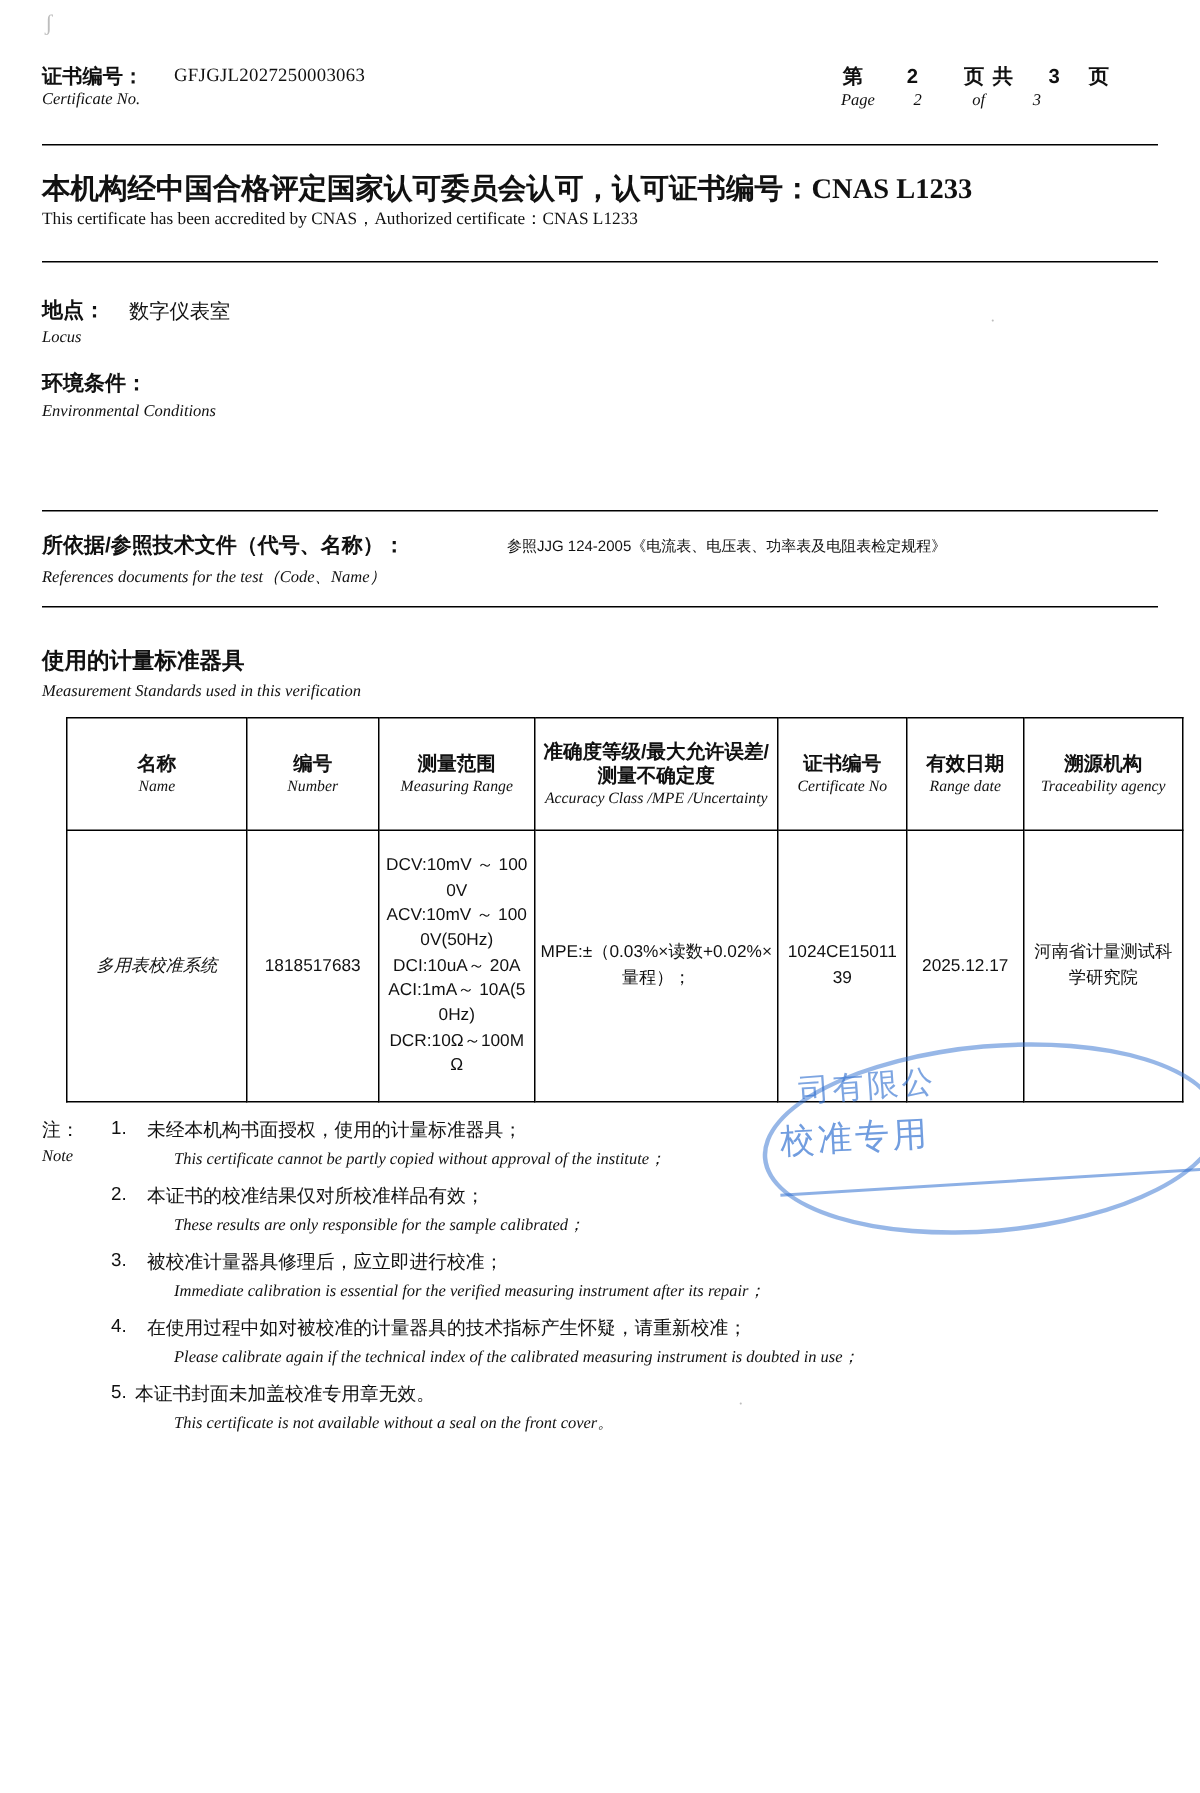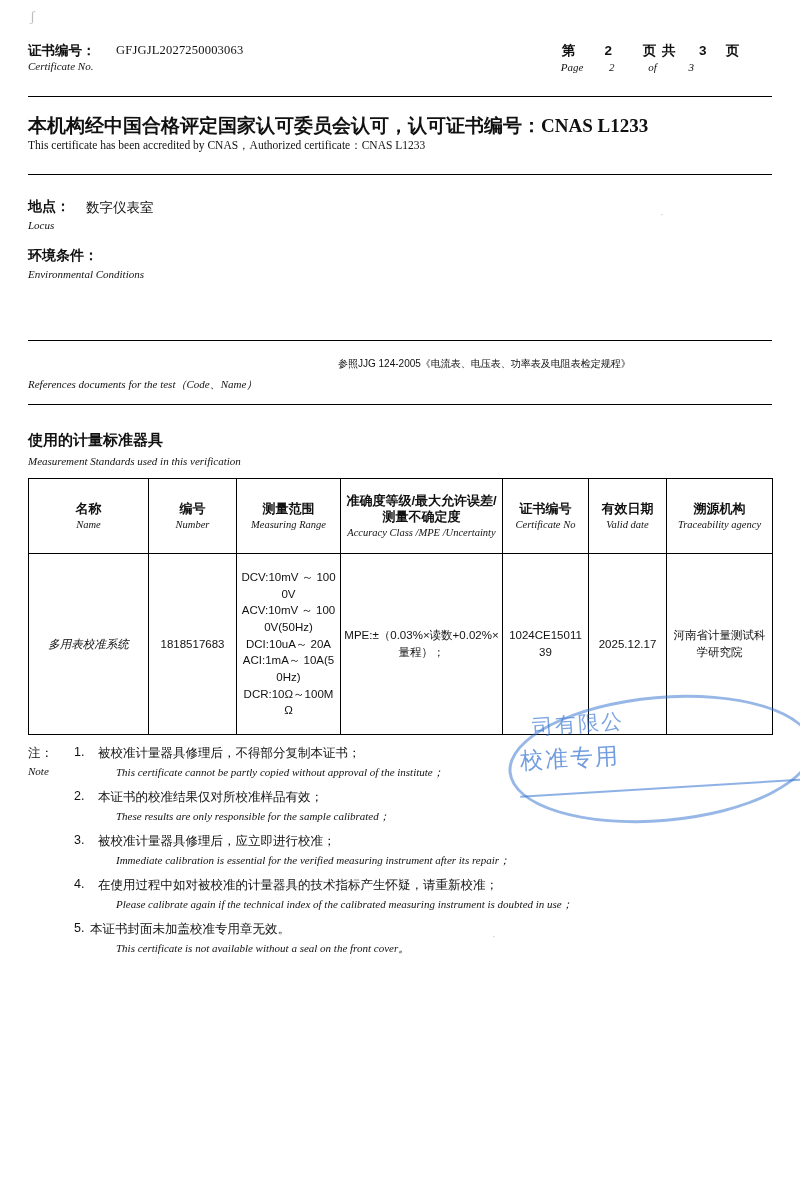--- a/index.html
+++ b/index.html
@@ -155,21 +155,21 @@
     font-size: 15px; font-weight: bold;
     font-family: "Liberation Sans", sans-serif;
   }
   .std-en {
     position: absolute; left: 28px; top: 455px;
     font-size: 11px; font-style: italic;
   }
 
   table.std {
     position: absolute;
-    left: 28px; top: 478px;
+    left: 44px; top: 478px;
     width: 744px;
     border-collapse: collapse;
     table-layout: fixed;
     padding-left: 47px;
   }
   table.std th, table.std td {
     border: 1px solid #000;
     text-align: center;
     vertical-align: middle;
     padding: 4px 3px;
@@ -331,20 +331,21 @@
   <div class="locus-cn">地点：</div>
   <div class="locus-val">数字仪表室</div>
   <div class="locus-en">Locus</div>
 
   <div class="env-cn">环境条件：</div>
   <div class="env-en">Environmental Conditions</div>
 
 
   <hr class="rule" style="top:340px;">
 
+  <div class="ref-cn">所依据/参照技术文件（代号、名称）：</div>
   <div class="ref-en">References documents for the test（Code、Name）</div>
   <div class="ref-val">参照JJG 124-2005《电流表、电压表、功率表及电阻表检定规程》</div>
 
   <hr class="rule" style="top:404px;">
 
   <div class="std-cn">使用的计量标准器具</div>
   <div class="std-en">Measurement Standards used in this verification</div>
 
   <table class="std">
     <colgroup>
@@ -373,21 +374,21 @@
         <th>
           <span class="h-cn">准确度等级/最大允许误差/测量不确定度</span>
           <span class="h-en">Accuracy Class /MPE /Uncertainty</span>
         </th>
         <th>
           <span class="h-cn">证书编号</span>
           <span class="h-en">Certificate No</span>
         </th>
         <th>
           <span class="h-cn">有效日期</span>
-          <span class="h-en">Valid date</span>
+          <span class="h-en">Range date</span>
         </th>
         <th>
           <span class="h-cn">溯源机构</span>
           <span class="h-en">Traceability agency</span>
         </th>
       </tr>
     </thead>
     <tbody>
       <tr>
         <td class="cell-name">多用表校准系统</td>
@@ -411,21 +412,21 @@
     <div class="stamp-line"></div>
     <div class="stamp-text-2">校准专用</div>
   </div>
 
   <div class="notes">
     <span class="note-head-cn">注：</span>
     <span class="note-head-en">Note</span>
 
     <div class="note-item">
       <span class="note-num" style="top:0;">1.</span>
-      <span class="note-cn" style="top:0;">被校准计量器具修理后，不得部分复制本证书；</span>
+      <span class="note-cn" style="top:0;">未经本机构书面授权，使用的计量标准器具；</span>
       <span class="note-en" style="top:20px;">This certificate cannot be partly copied without approval of the institute；</span>
     </div>
     <div class="note-item">
       <span class="note-num" style="top:44px;">2.</span>
       <span class="note-cn" style="top:44px;">本证书的校准结果仅对所校准样品有效；</span>
       <span class="note-en" style="top:64px;">These results are only responsible for the sample calibrated；</span>
     </div>
     <div class="note-item">
       <span class="note-num" style="top:88px;">3.</span>
       <span class="note-cn" style="top:88px;">被校准计量器具修理后，应立即进行校准；</span>

